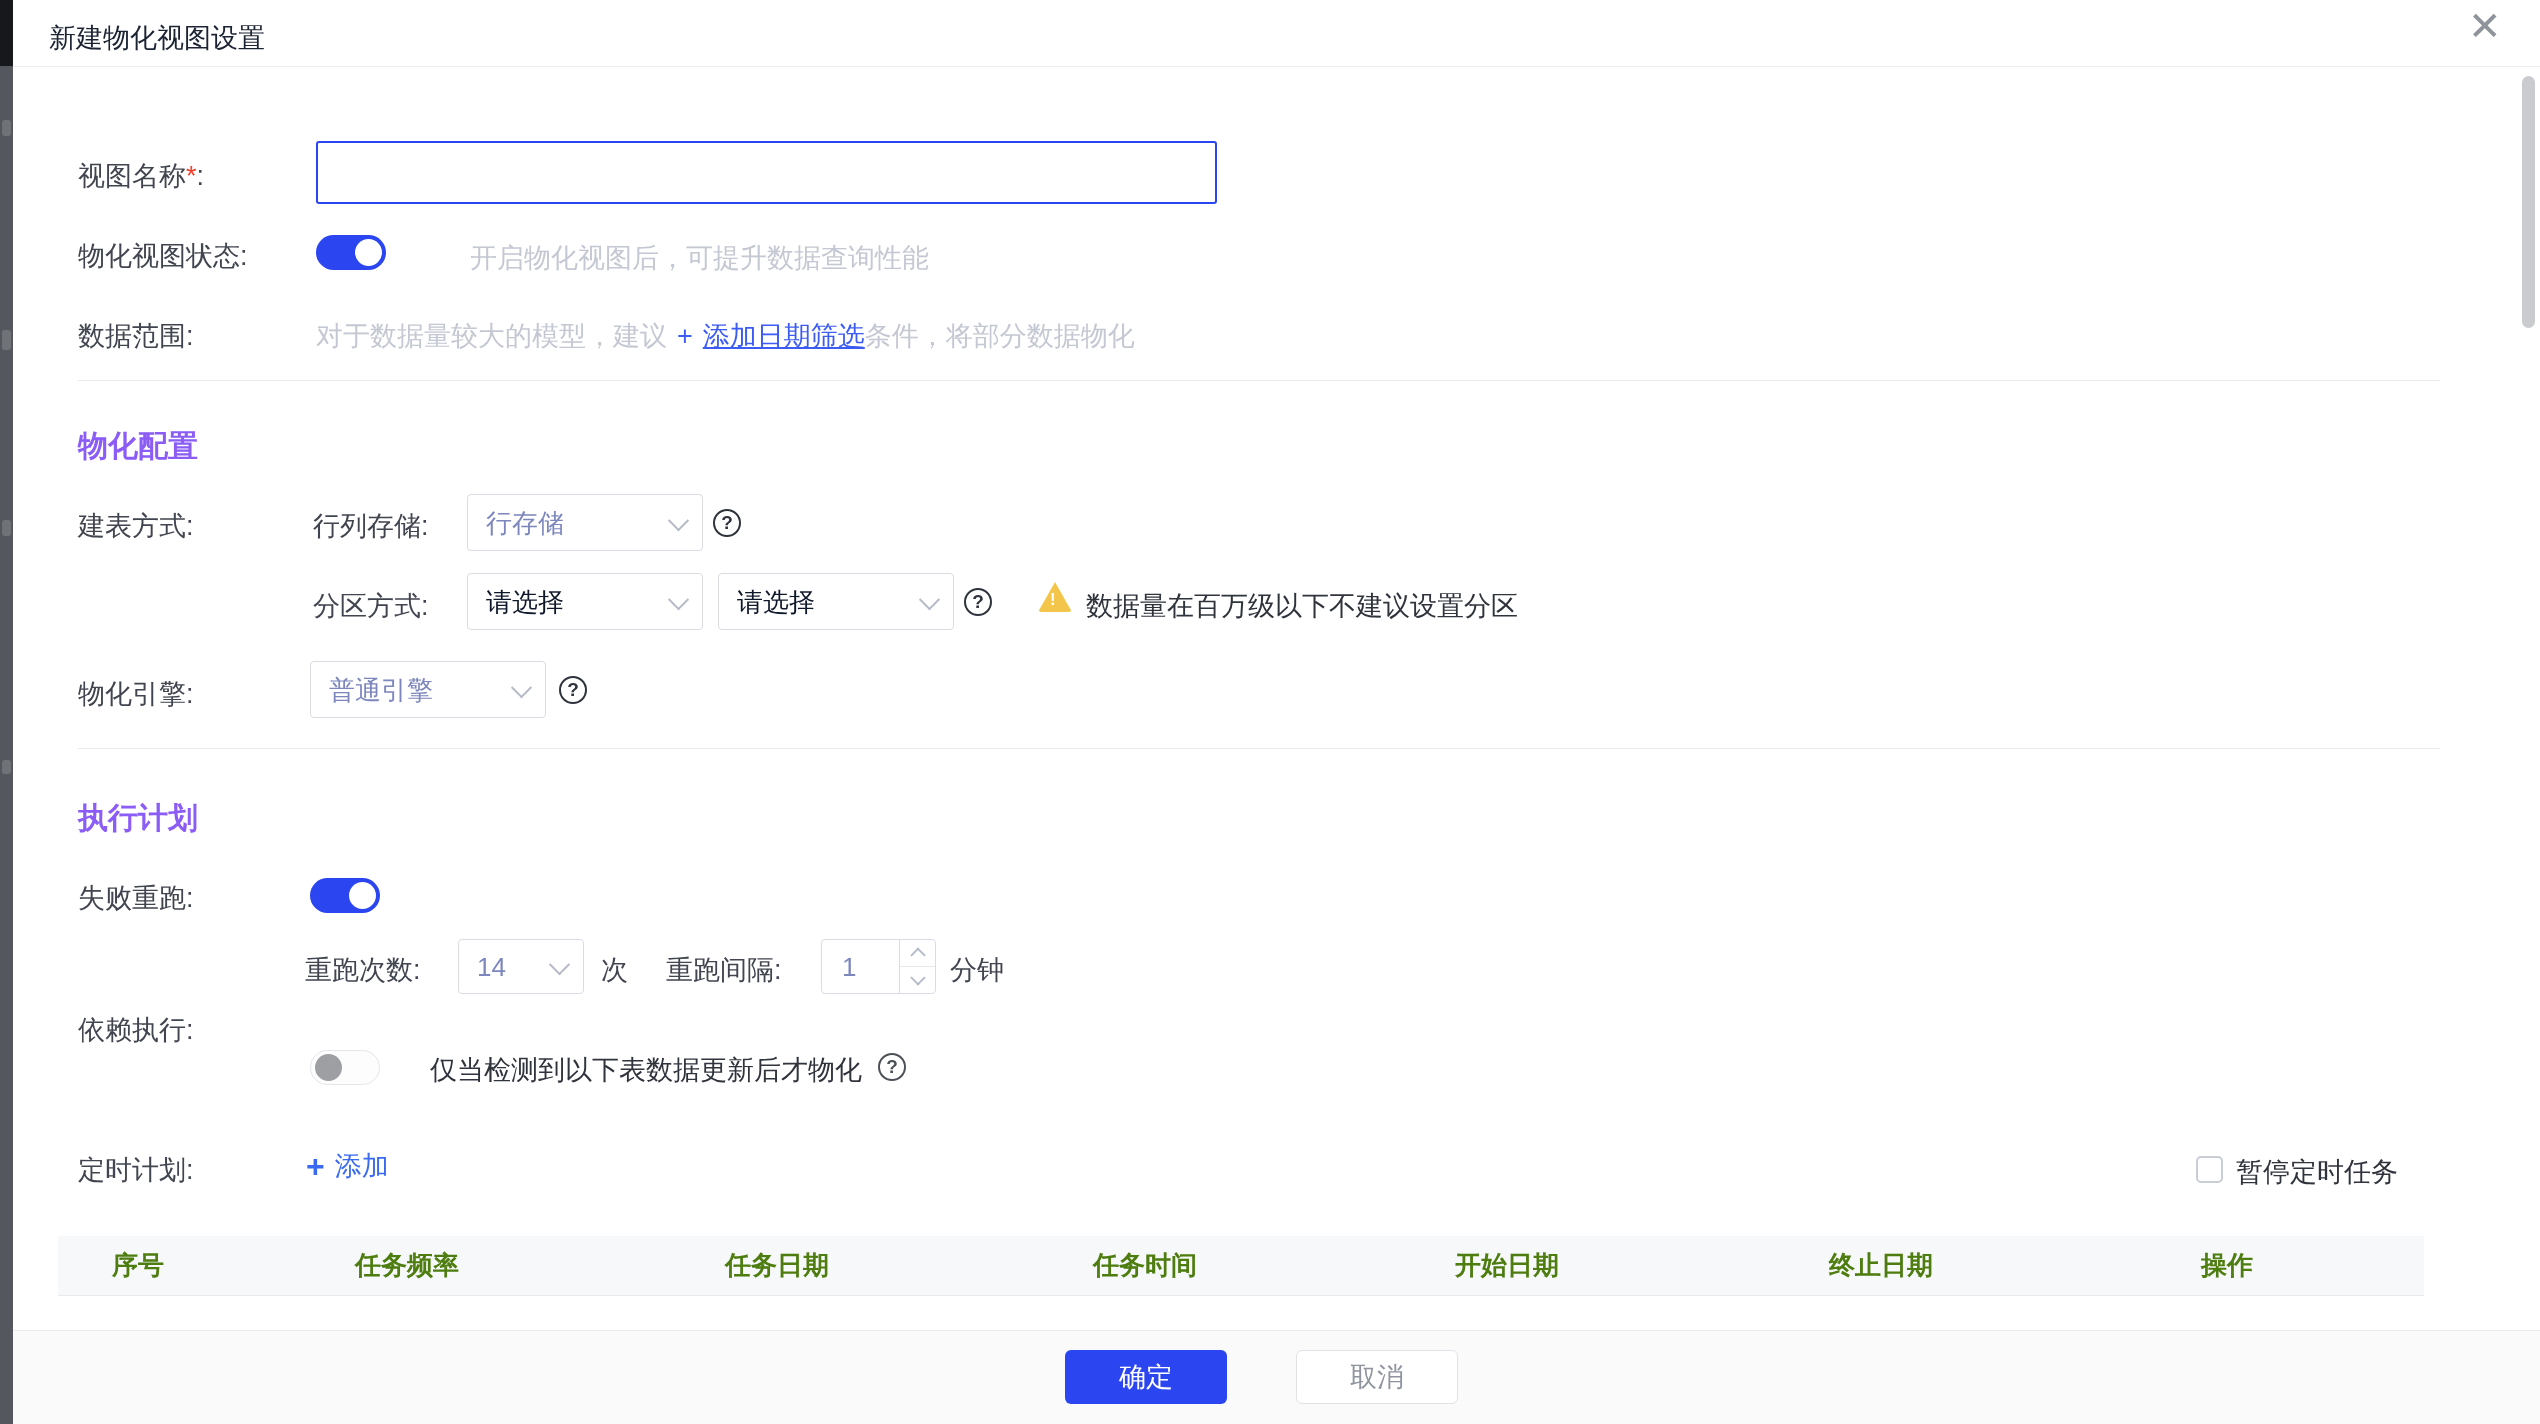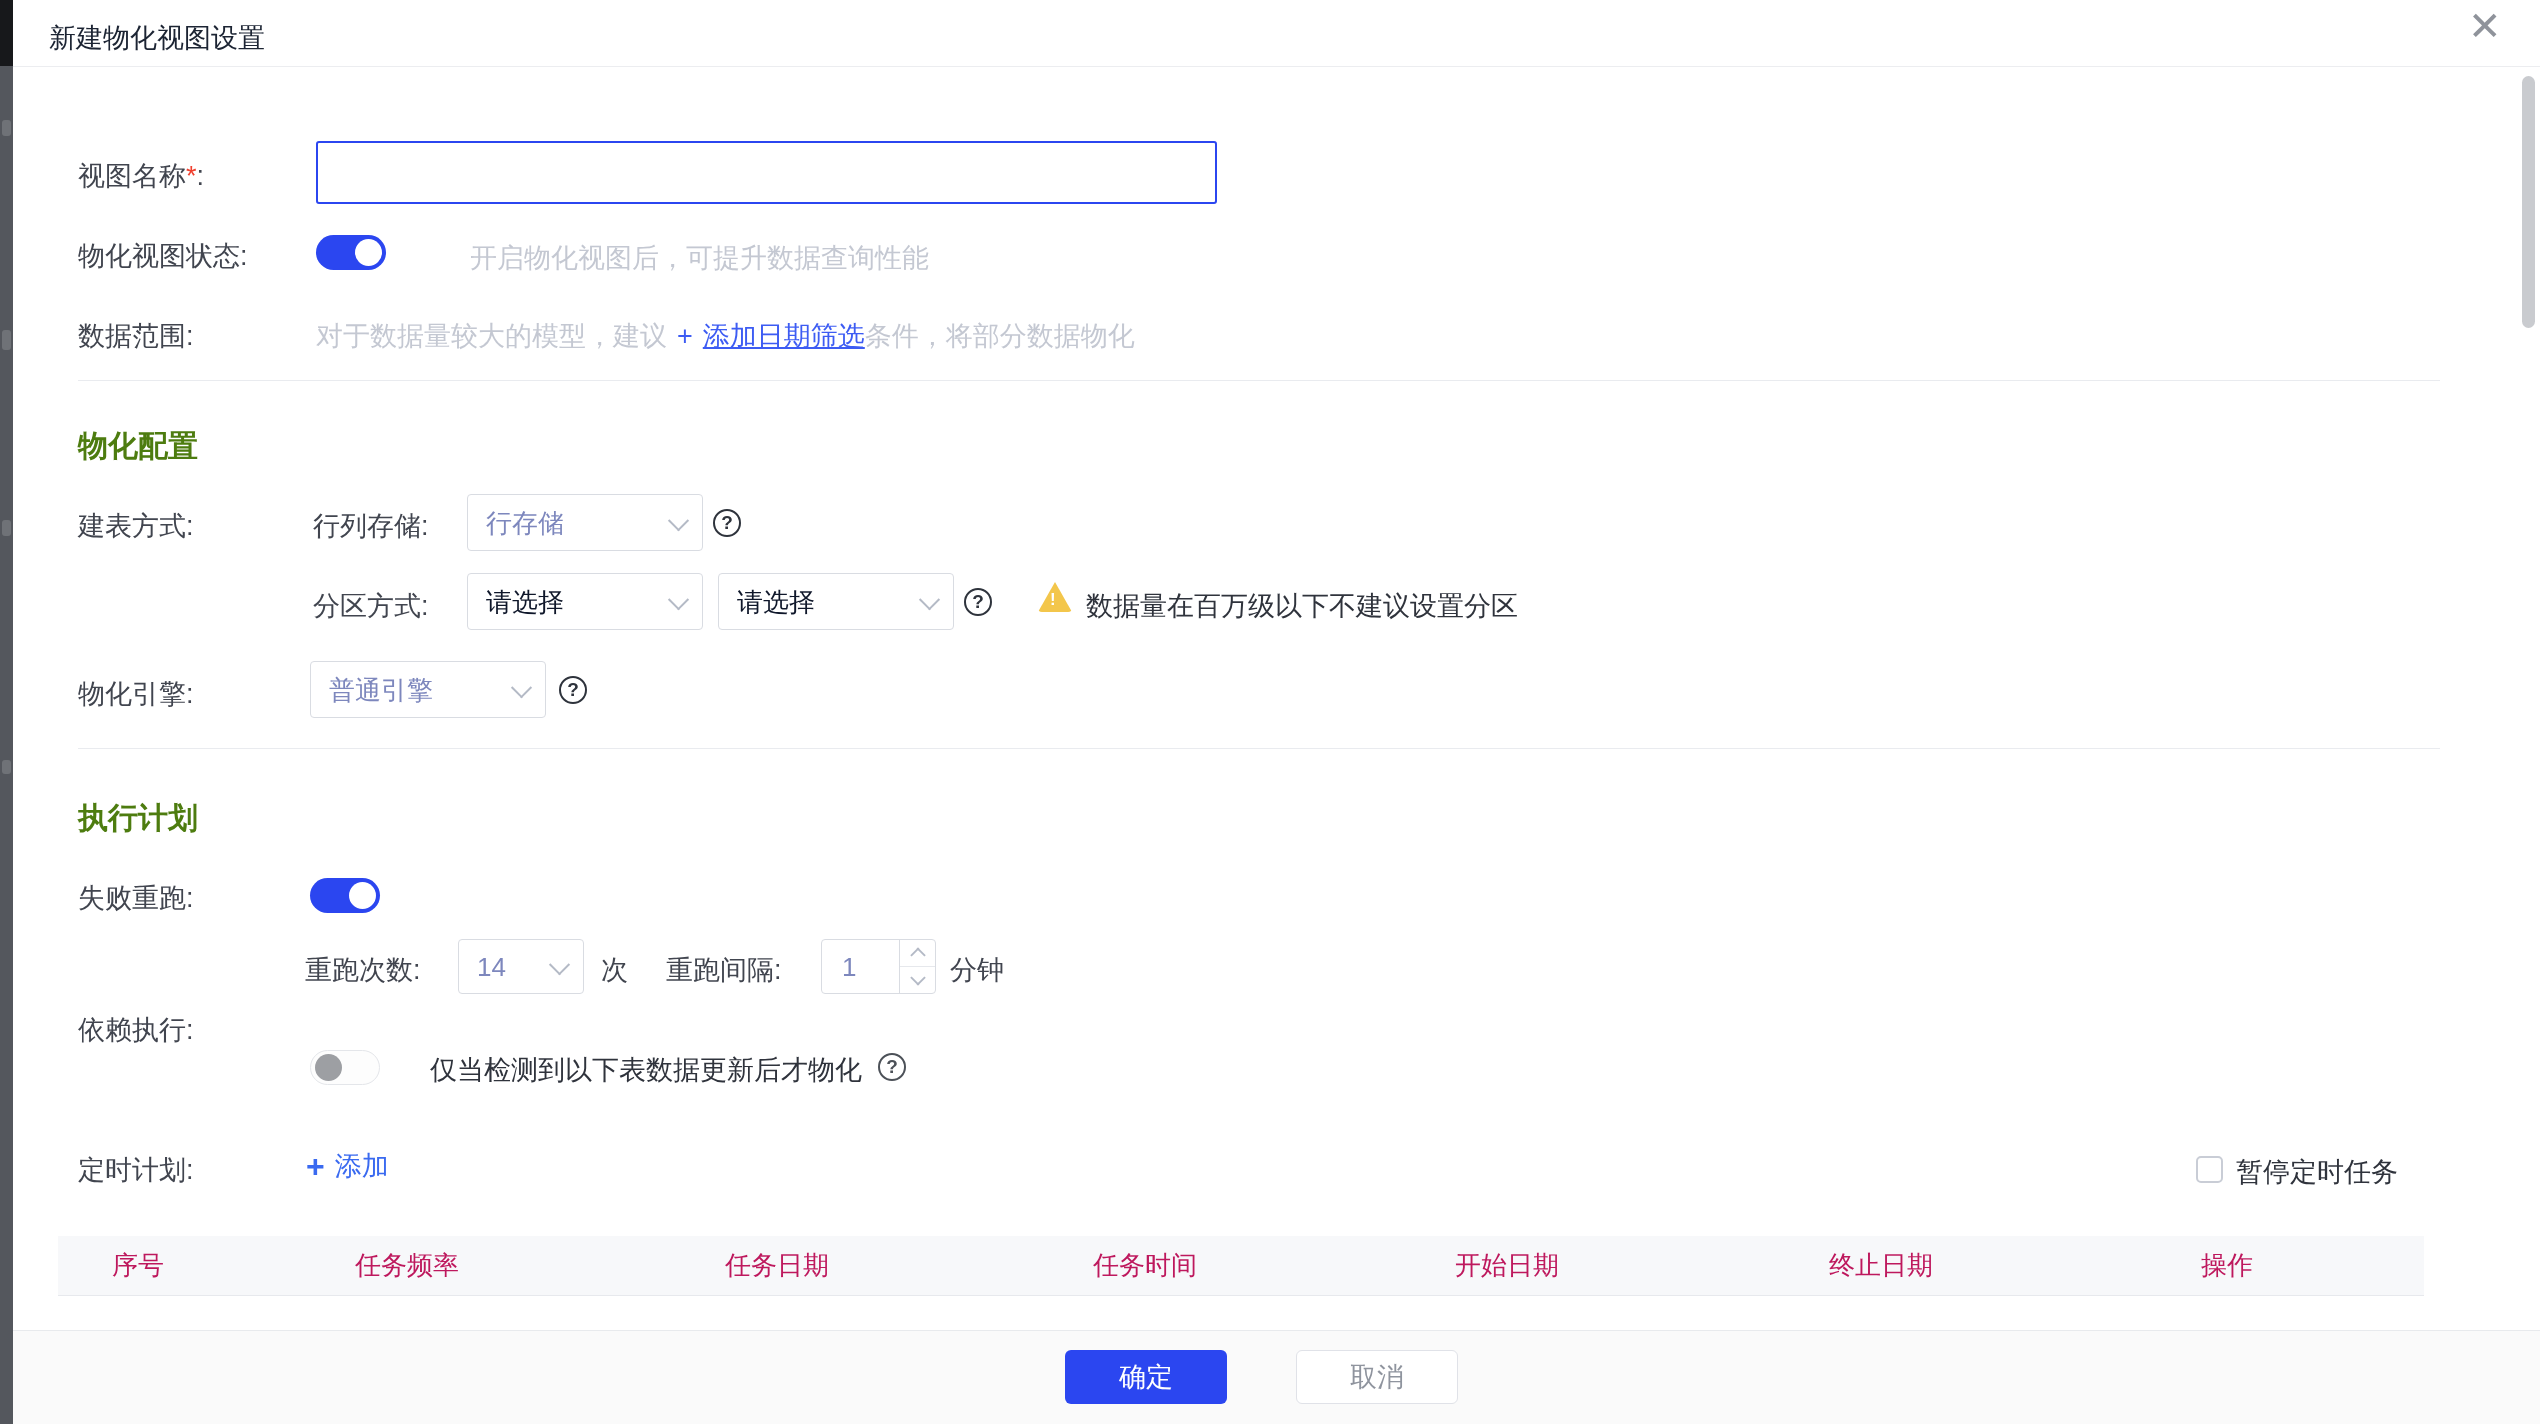--- a/index.html
+++ b/index.html
@@ -43,21 +43,21 @@
 
   #r3-label { left:78px; top:318px; }
   #r3-text { left:316px; top:318px; font-size:27px; }
   #r3-text .plus { color:#3d5cf3; margin:0 10px; font-weight:500; }
   #r3-text .link { color:#3d5cf3; text-decoration:underline; cursor:pointer; }
 
   .divider { left:78px; right:100px; height:1px; background:#e9ebef; }
   #divider-1 { top:380px; }
   #divider-2 { top:748px; }
 
-  .section-title { font-size:30px; font-weight:700; color:#4d7c0f; }
+  .section-title { font-size:30px; font-weight:700; color:#8b5cf6; }
   #sec-config { left:78px; top:426px; }
   #sec-plan  { left:78px; top:798px; }
 
   
   .select { border:1px solid #d9dce2; border-radius:4px; background:#fff; cursor:pointer; }
   .select .val { position:absolute; left:18px; top:50%; transform:translateY(-50%); font-size:26px; }
   .val-blue { color:#7d87bd; }
   .val-ph { color:#0f172a; }
   .chev { position:absolute; right:16px; top:50%; width:15px; height:15px; border-left:2px solid #b4bac6; border-bottom:2px solid #b4bac6; transform:translateY(-65%) rotate(-45deg); }
 
@@ -106,21 +106,21 @@
 
   #r10-label { left:78px; top:1152px; }
   #add-schedule-link { left:306px; top:1148px; color:#3a6af0; cursor:pointer; font-size:27px; }
   #add-schedule-link .plus { font-size:32px; font-weight:700; margin-right:10px; vertical-align:-2px; }
 
   #pause-checkbox { left:2196px; top:1156px; width:27px; height:27px; border:2px solid #c9cdd6; border-radius:5px; background:#fff; cursor:pointer; }
   #pause-label { left:2236px; top:1154px; font-size:27px; }
 
   
   #task-table-header { left:58px; top:1236px; width:2366px; height:60px; background:#f7f8fa; border-bottom:1px solid #e7e9ed; display:flex; align-items:center; }
-  .th { font-size:26px; font-weight:400; color:#be185d; padding-left:52px; white-space:nowrap; }
+  .th { font-size:26px; font-weight:700; color:#4d7c0f; padding-left:52px; white-space:nowrap; }
   .th:nth-child(1){ width:245px; padding-left:54px; }
   .th:nth-child(2){ width:370px; }
   .th:nth-child(3){ width:368px; }
   .th:nth-child(4){ width:362px; }
   .th:nth-child(5){ width:374px; }
   .th:nth-child(6){ width:372px; }
   .th:nth-child(7){ width:275px; }
 
   
   #footer { left:13px; top:1330px; width:2527px; height:94px; background:#fafafa; border-top:1px solid #e8eaed; }

